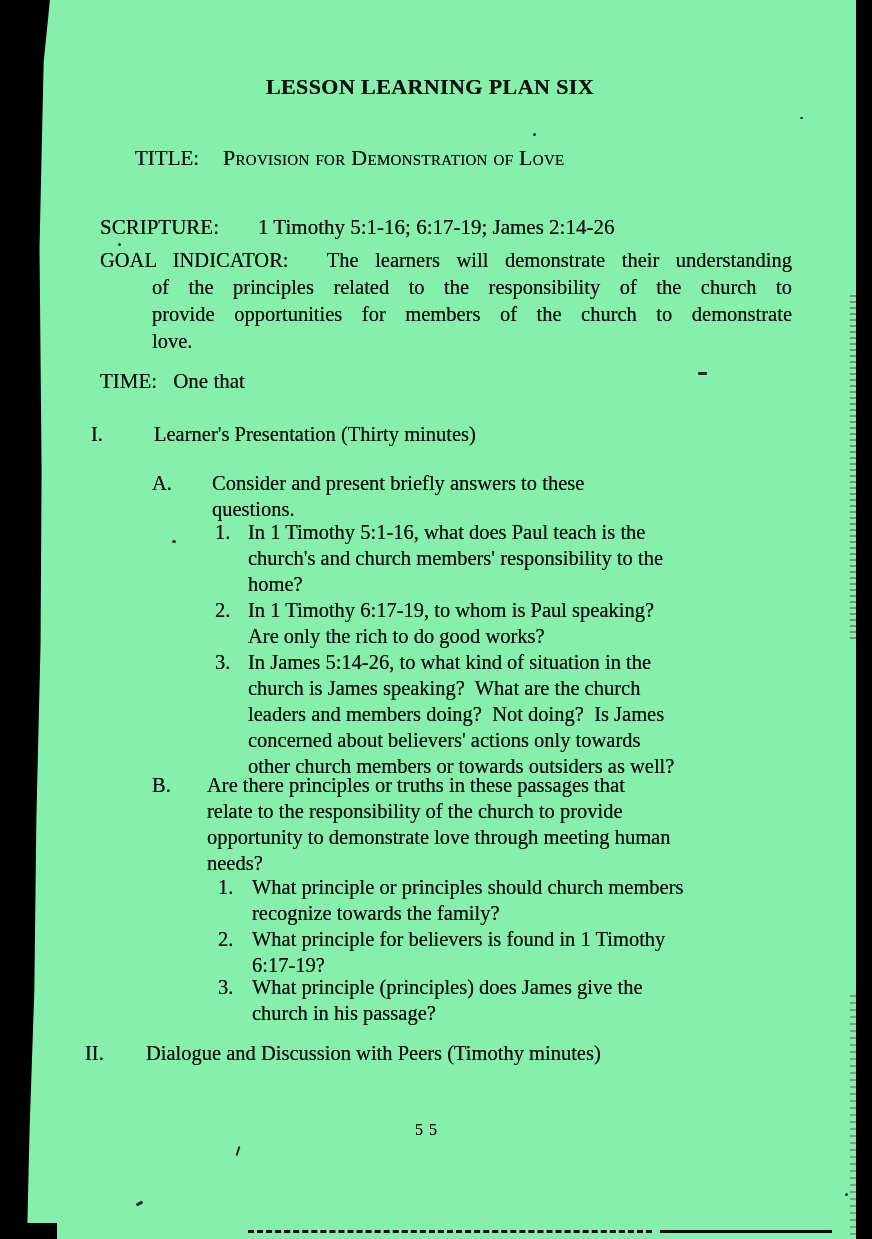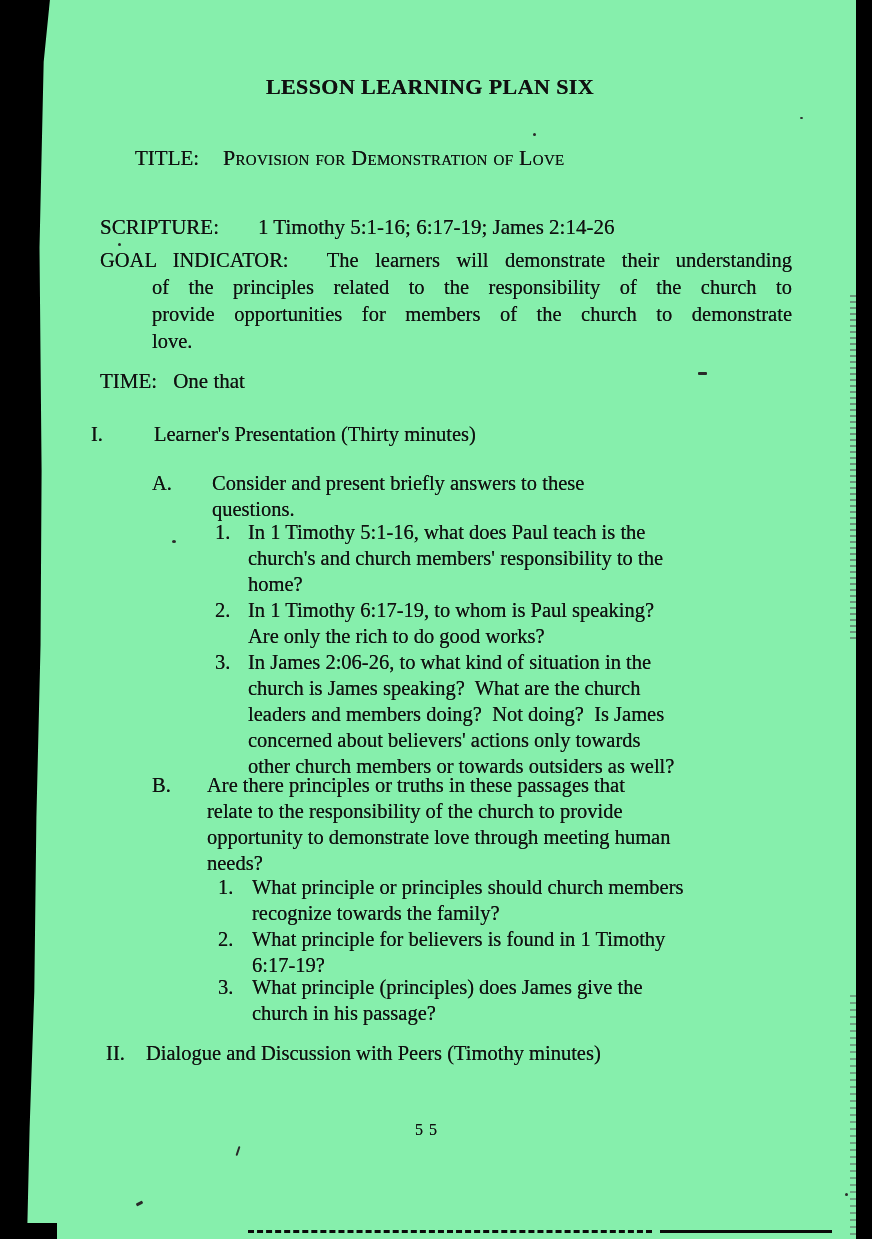--- a/index.html
+++ b/index.html
@@ -43,21 +43,21 @@
   .itext{white-space:pre-wrap;}
   #row-1{left:91px;top:421px;}   #row-1 .marker{width:63px;}
   #row-a{left:152px;top:470px;}  #row-a .marker{width:60px;}
   #row-a1{left:215px;top:519px;} #row-a1 .marker{width:33px;}
   #row-a2{left:215px;top:597px;} #row-a2 .marker{width:33px;}
   #row-a3{left:215px;top:649px;} #row-a3 .marker{width:33px;}
   #row-b{left:152px;top:772px;}  #row-b .marker{width:55px;}
   #row-b1{left:218px;top:874px;} #row-b1 .marker{width:34px;}
   #row-b2{left:218px;top:926px;} #row-b2 .marker{width:34px;}
   #row-b3{left:218px;top:974px;} #row-b3 .marker{width:34px;}
-  #row-2{left:85px;top:1040px;}  #row-2 .marker{width:61px;text-align:center;}
+  #row-2{left:85px;top:1040px;}  #row-2 .marker{width:61px;}
 
   .pagenum{left:415px;top:1121px;font-size:16px;letter-spacing:1px;}
 </style>
 </head>
 <body>
 
 <div class="page">
 
   <div class="abs bar-left"></div>
   <div class="abs bar-left-foot"></div>
@@ -104,21 +104,21 @@
   </div>
 
   <div class="abs row" id="row-a2">
     <span class="marker">2.</span>
     <span class="itext">In 1 Timothy 6:17-19, to whom is Paul speaking?
 Are only the rich to do good works?</span>
   </div>
 
   <div class="abs row" id="row-a3">
     <span class="marker">3.</span>
-    <span class="itext">In James 2:06-26, to what kind of situation in the
+    <span class="itext">In James 5:14-26, to what kind of situation in the
 church is James speaking?  What are the church
 leaders and members doing?  Not doing?  Is James
 concerned about believers' actions only towards
 other church members or towards outsiders as well?</span>
   </div>
 
   <div class="abs row" id="row-b">
     <span class="marker">B.</span>
     <span class="itext">Are there principles or truths in these passages that
 relate to the responsibility of the church to provide

